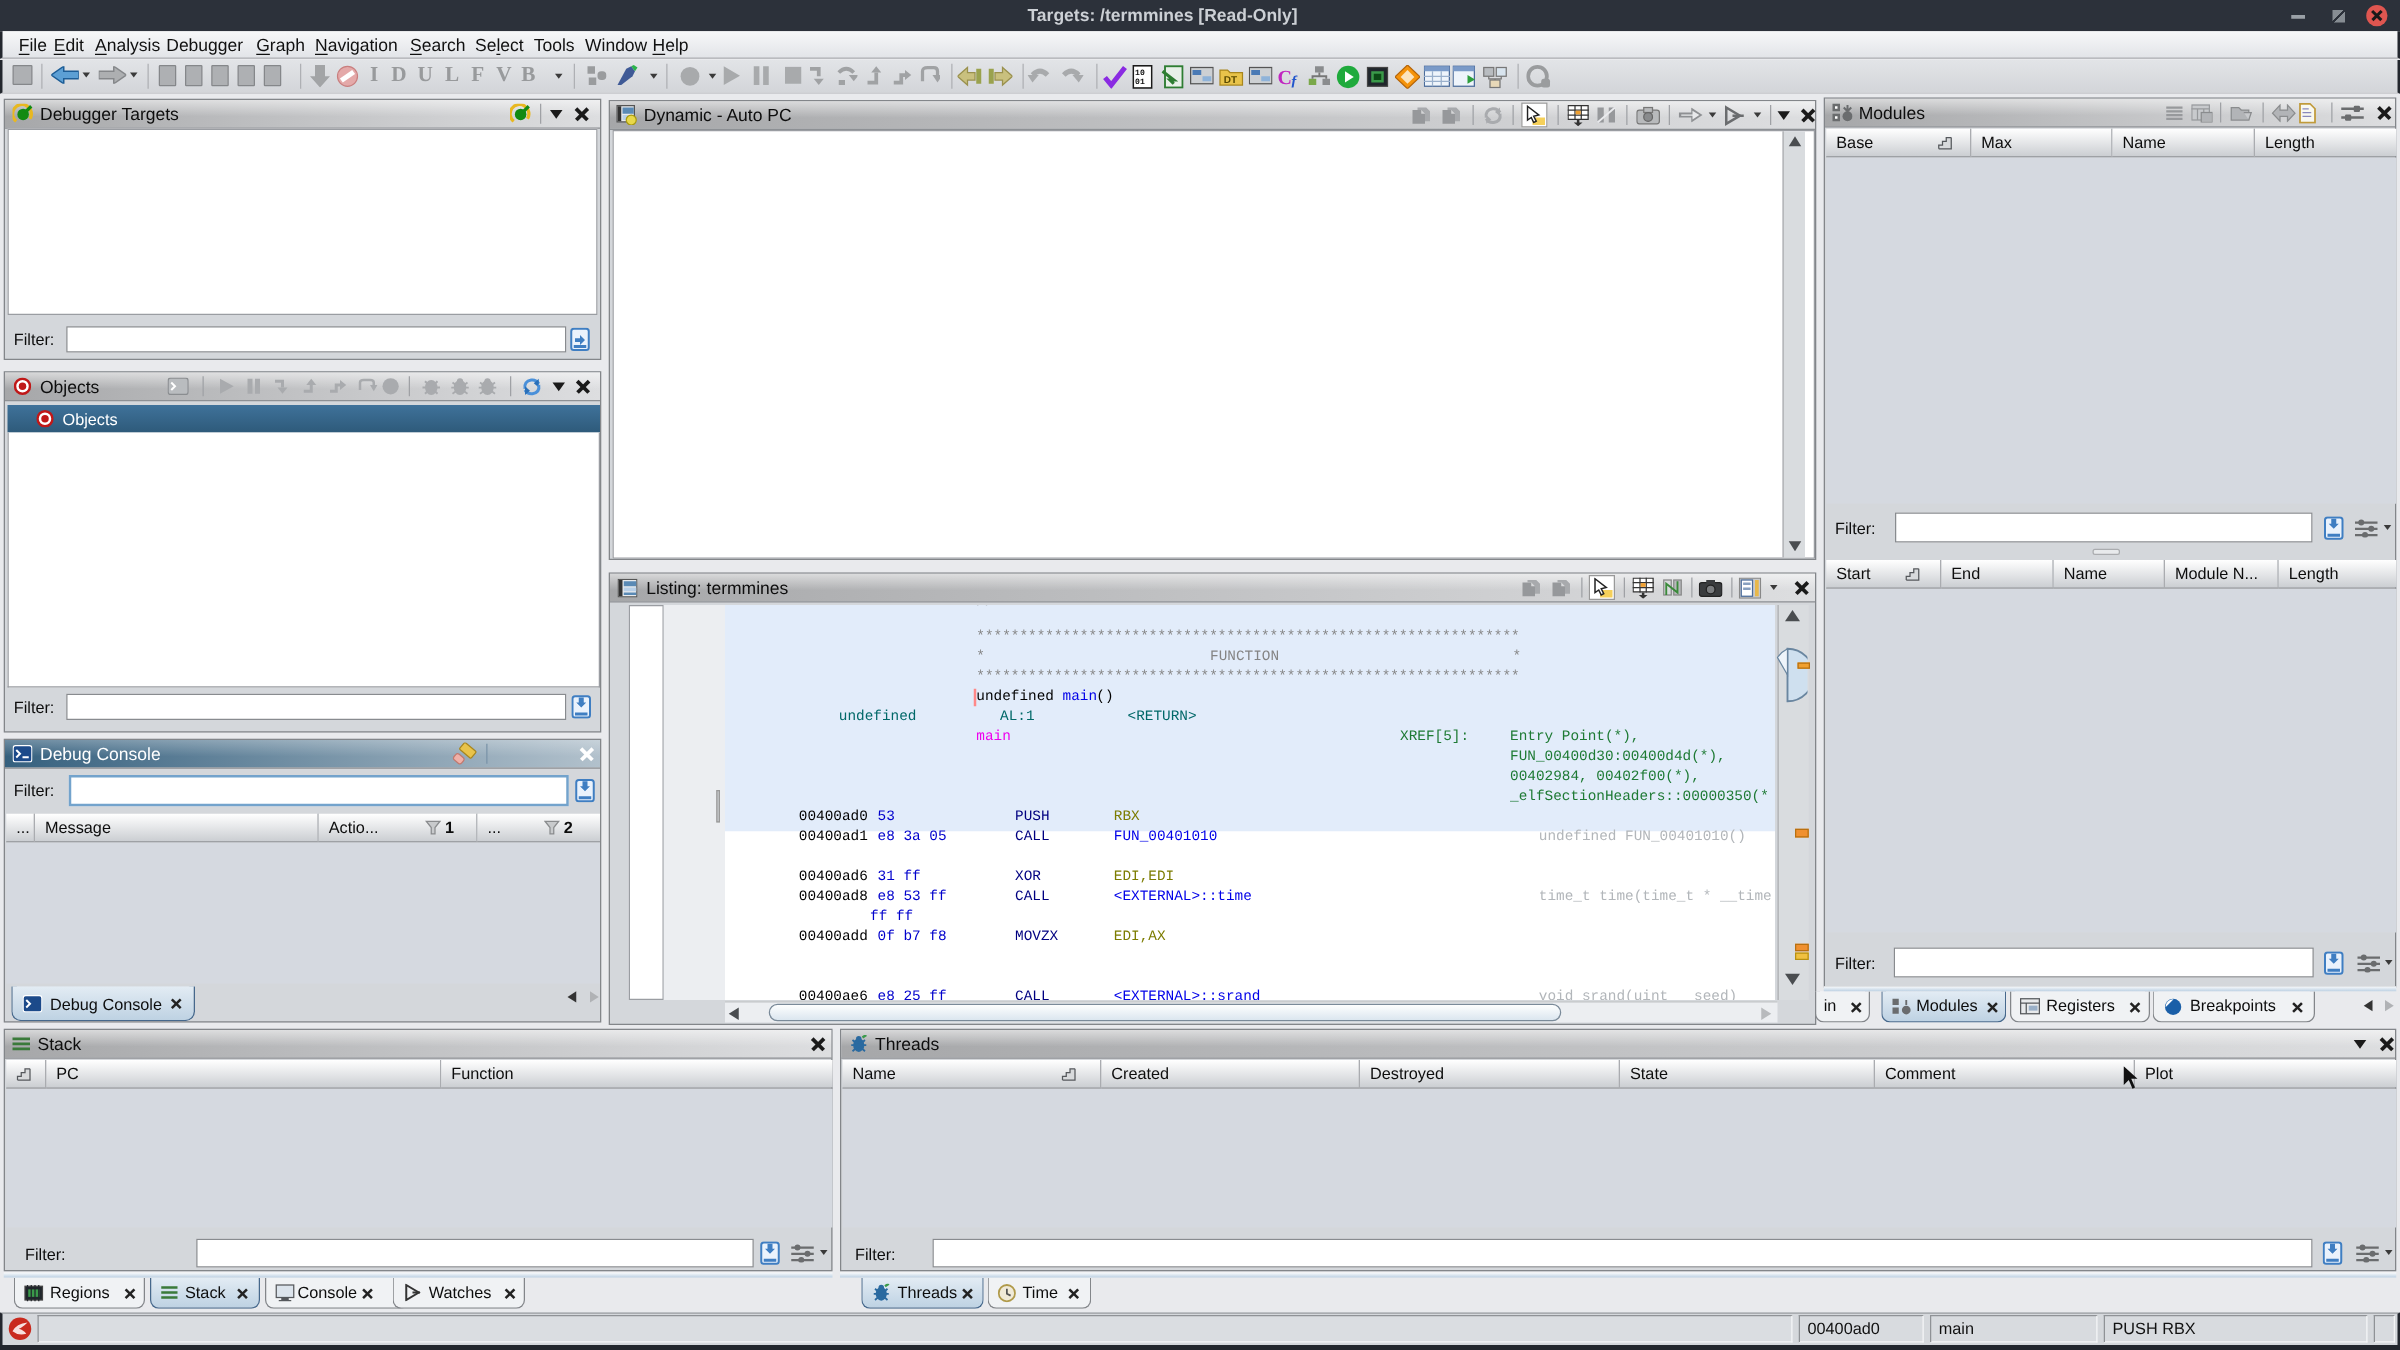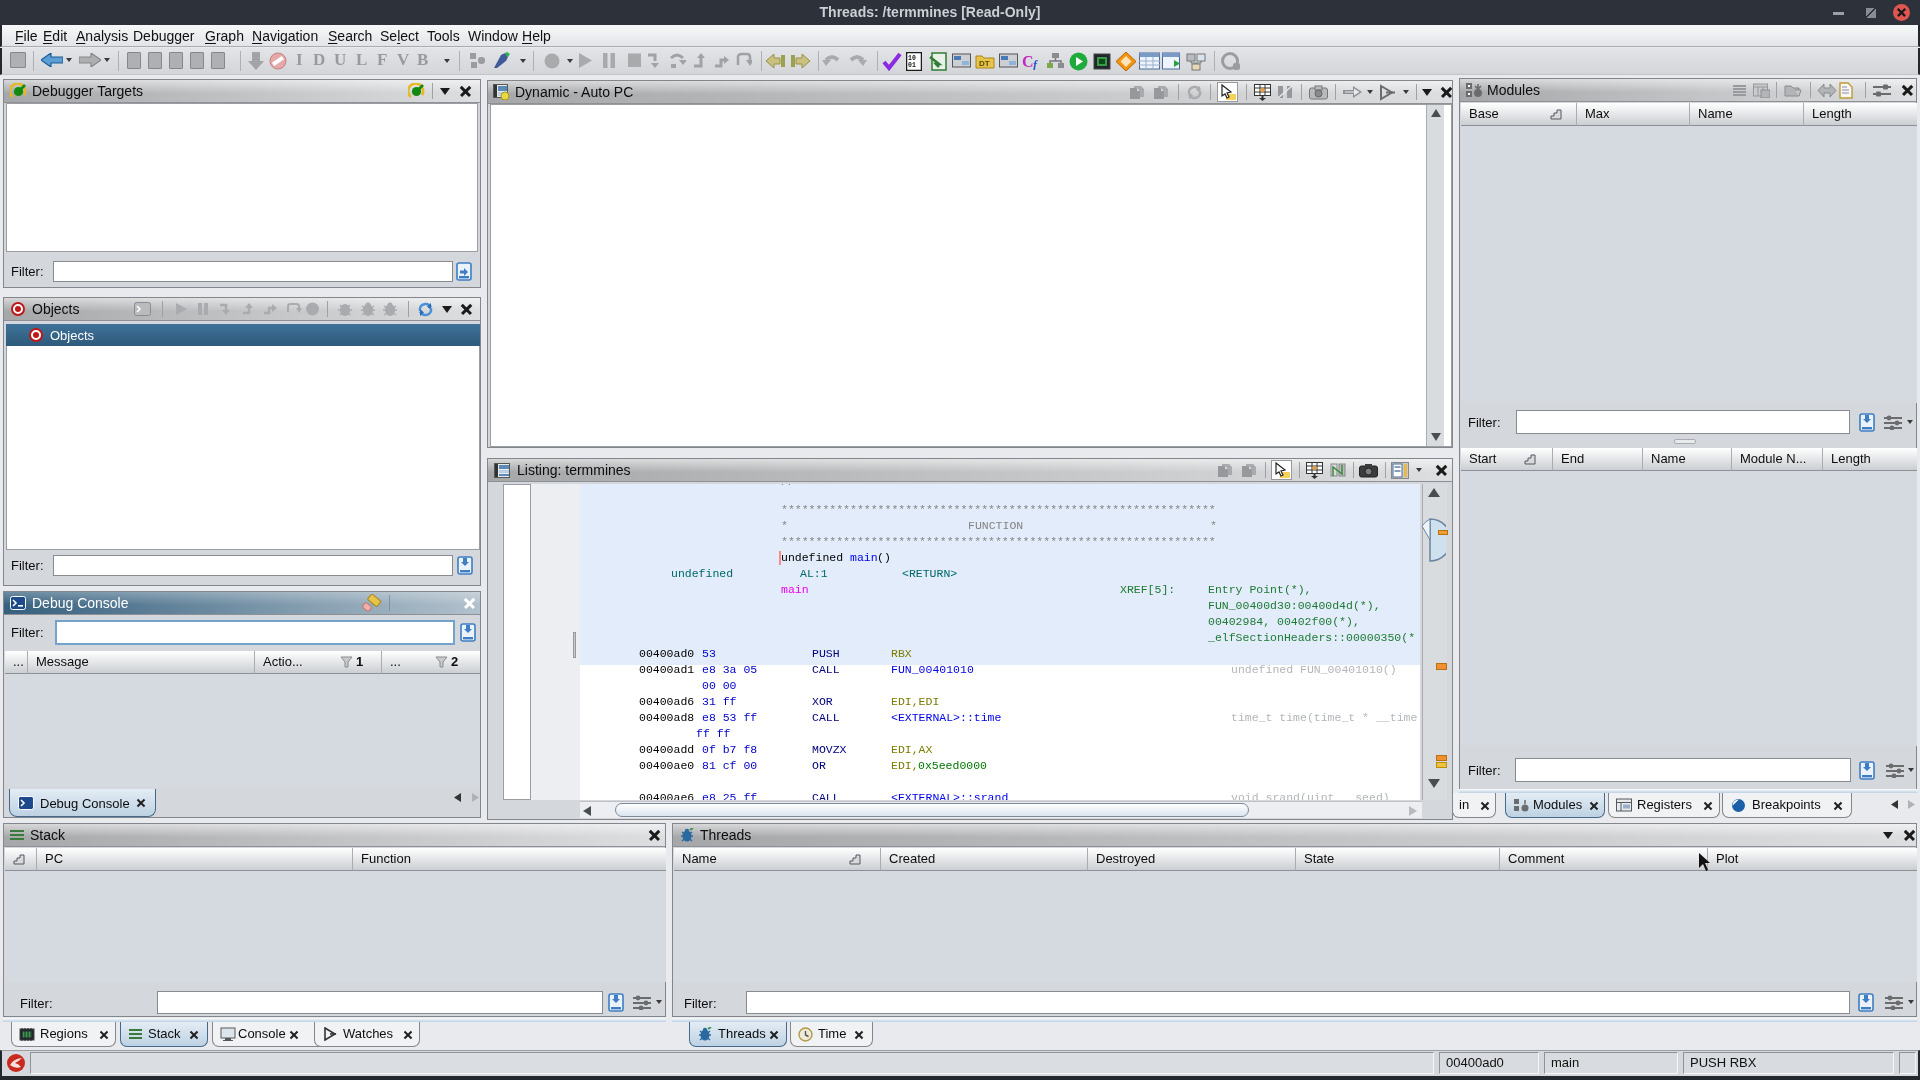--- a/index.html
+++ b/index.html
@@ -35,21 +35,21 @@
 .tab.sel { background:linear-gradient(180deg,#e3ecf4,#bed2e3); border-color:#46688c; }
 .tabx { position:absolute; width:8px; height:8px; }
 .tabx:before,.tabx:after { content:""; position:absolute; left:-1px; top:3px; width:10px; height:2px; background:#222; }
 .tabx:before { transform:rotate(45deg); } .tabx:after { transform:rotate(-45deg); }
 .sort { position:absolute; width:14px; height:12px; }
 </style>
 </head>
 <body>
 
 <div class="titlebar">
- <div class="title-txt">Threads: /termmines [Read-Only]</div>
+ <div class="title-txt">Targets: /termmines [Read-Only]</div>
  <div class="abs" style="left:1833px;top:12px;width:11px;height:3px;background:#9aa0a6"></div>
  <div class="abs" style="left:1866px;top:8px;width:10px;height:10px;background:linear-gradient(135deg,#878d93 45%,#2c313a 45%,#2c313a 55%,#878d93 55%)"></div>
  <div class="abs" style="left:1893px;top:4px;width:17px;height:17px;border-radius:50%;background:#df5650"></div>
  <div class="hx" style="left:1896px;top:7px;transform:scale(.8)"></div>
 </div>
 
 <div class="menubar">
  <span style="left:13px"><u>F</u>ile</span>
  <span style="left:41px"><u>E</u>dit</span>
  <span style="left:74px"><u>A</u>nalysis</span>
@@ -586,23 +586,20 @@
         <s class="mn" style="left: 232px;">PUSH</s>
         <s class="rg" style="left: 311px;">RBX</s>
       </div>
       <div class="cl" style="top: 178px;">
         <s class="k" style="left: 59px;">00400ad1</s>
         <s class="by" style="left: 122px;">e8 3a 05</s>
         <s class="mn" style="left: 232px;">CALL</s>
         <s class="fn" style="left: 311px;">FUN_00401010</s>
         <s class="gy" style="left: 651px;">undefined FUN_00401010()</s>
       </div>
-      <div class="cl" style="top: 194px;">
-        <s class="by" style="left: 122px;">00 00</s>
-      </div>
       <div class="cl" style="top: 210px;">
         <s class="k" style="left: 59px;">00400ad6</s>
         <s class="by" style="left: 122px;">31 ff</s>
         <s class="mn" style="left: 232px;">XOR</s>
         <s class="rg" style="left: 311px; text-align: right;">EDI,EDI</s>
       </div>
       <div class="cl" style="top: 226px;">
         <s class="k" style="left: 59px;">00400ad8</s>
         <s class="by" style="left: 122px;">e8 53 ff</s>
         <s class="mn" style="left: 232px;">CALL</s>
@@ -610,27 +607,20 @@
         <s class="gy" style="left: 651px;">time_t time(time_t * __time</s>
       </div>
       <div class="cl" style="top: 242px;">
         <s class="by" style="left: 116px;">ff ff</s>
       </div>
       <div class="cl" style="top: 258px;">
         <s class="k" style="left: 59px;">00400add</s>
         <s class="by" style="left: 122px;">0f b7 f8</s>
         <s class="mn" style="left: 232px;">MOVZX</s>
         <s class="rg" style="left: 311px; text-align: center;">EDI,AX</s>
-      </div>
-      <div class="cl" style="top: 274px;">
-        <s class="k" style="left: 59px;">00400ae0</s>
-        <s class="by" style="left: 122px;">81 cf 00</s>
-        <s class="mn" style="left: 232px;">OR</s>
-        <s class="rg" style="left: 311px;">EDI,</s>
-        <s class="gn" style="left: 338px;">0x5eed0000</s>
       </div>
       <div class="cl" style="top: 306px;">
         <s class="k" style="left: 59px;">00400ae6</s>
         <s class="by" style="left: 122px;">e8 25 ff</s>
         <s class="mn" style="left: 232px;">CALL</s>
         <s class="fn" style="left: 311px;">&lt;EXTERNAL&gt;::srand</s>
         <s class="gy" style="left: 651px;">void srand(uint __seed)</s>
       </div>
       <div class="abs" style="left: 199px; top: 67px; width: 2px; height: 14px; background: rgb(255, 136, 136);"></div>
     </div>

